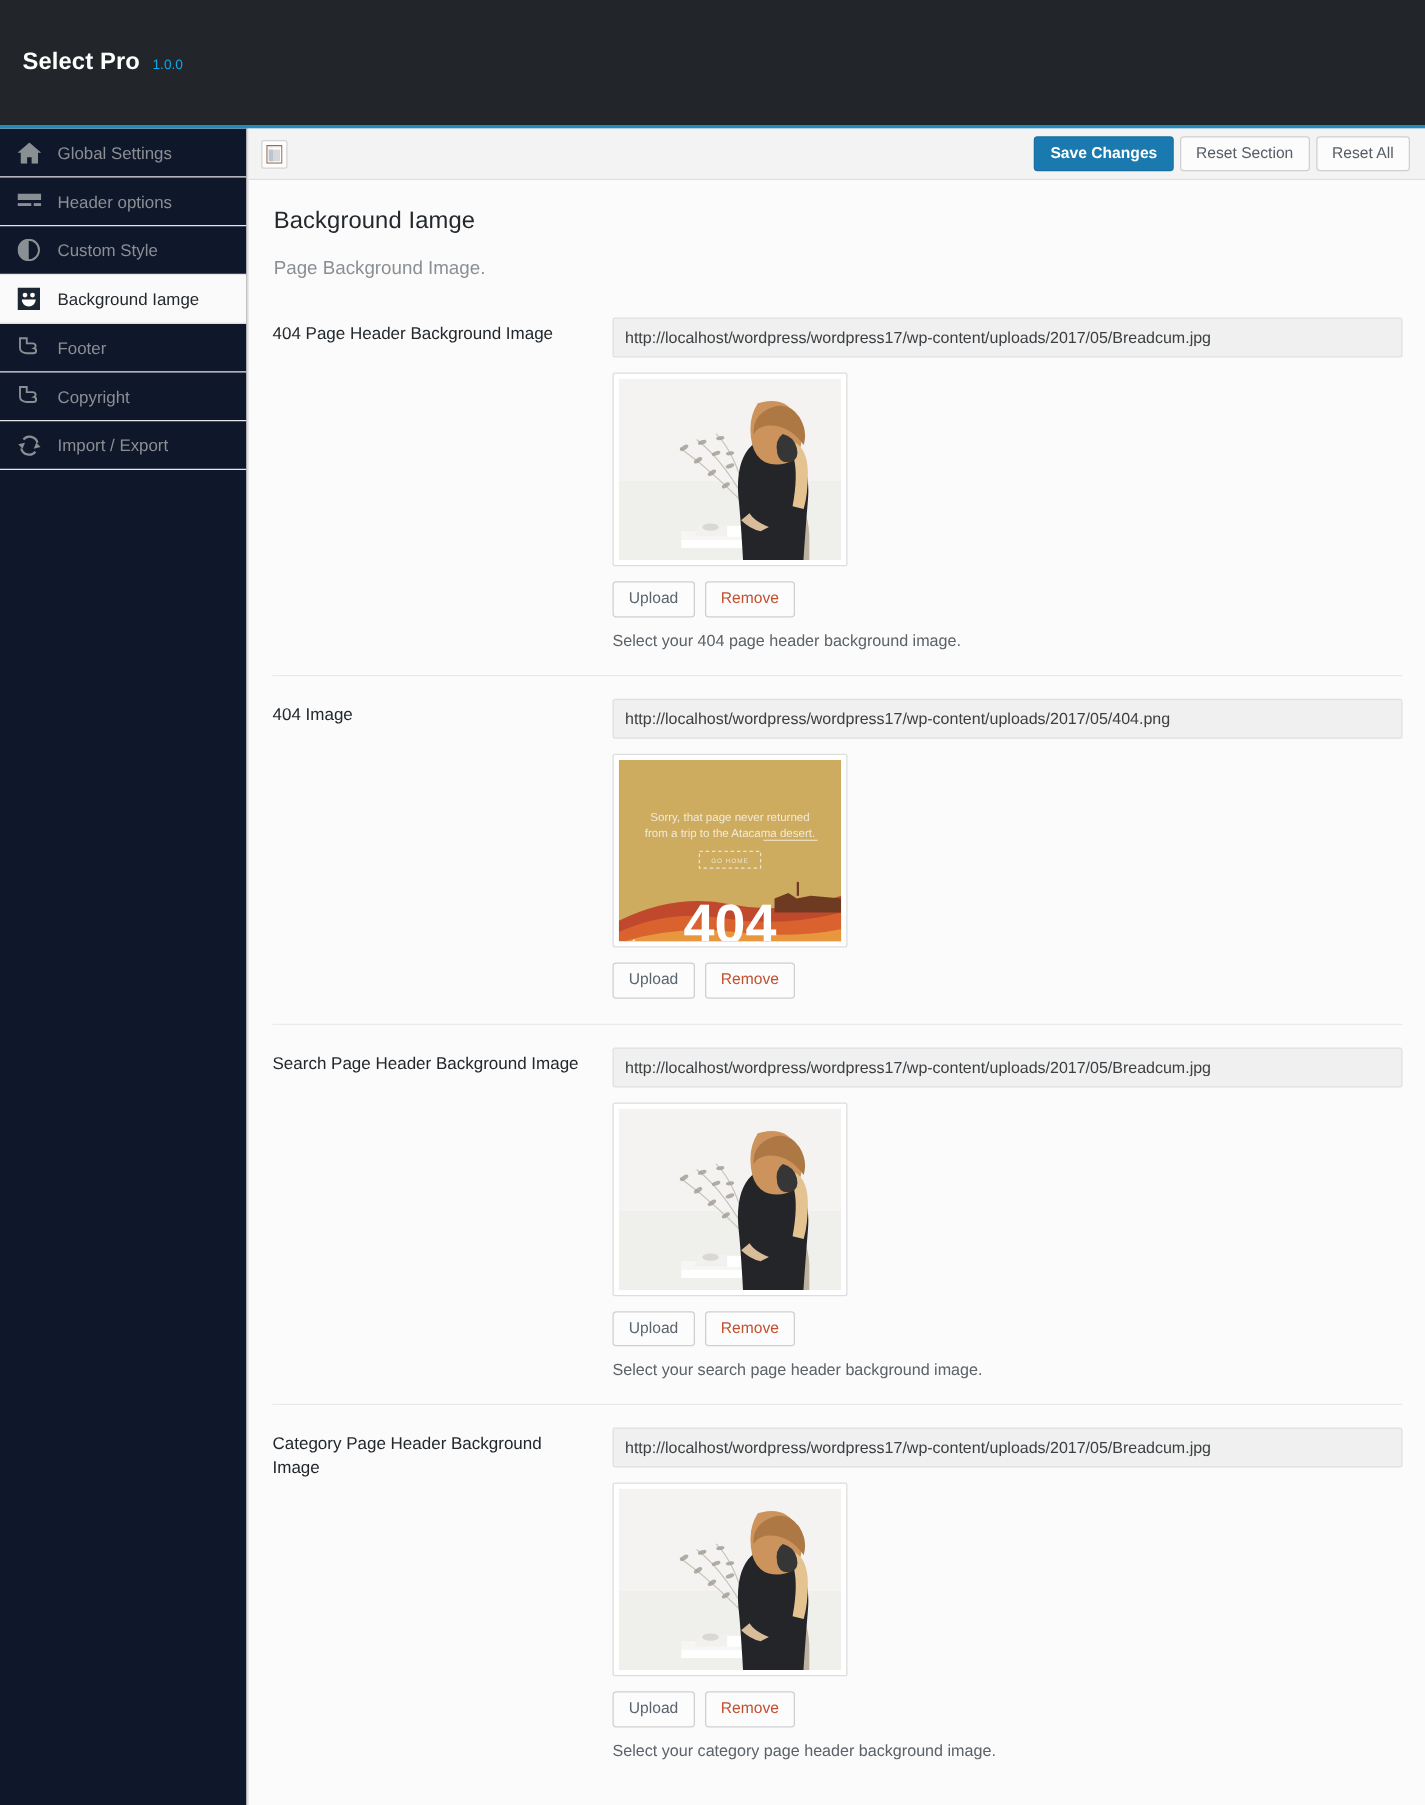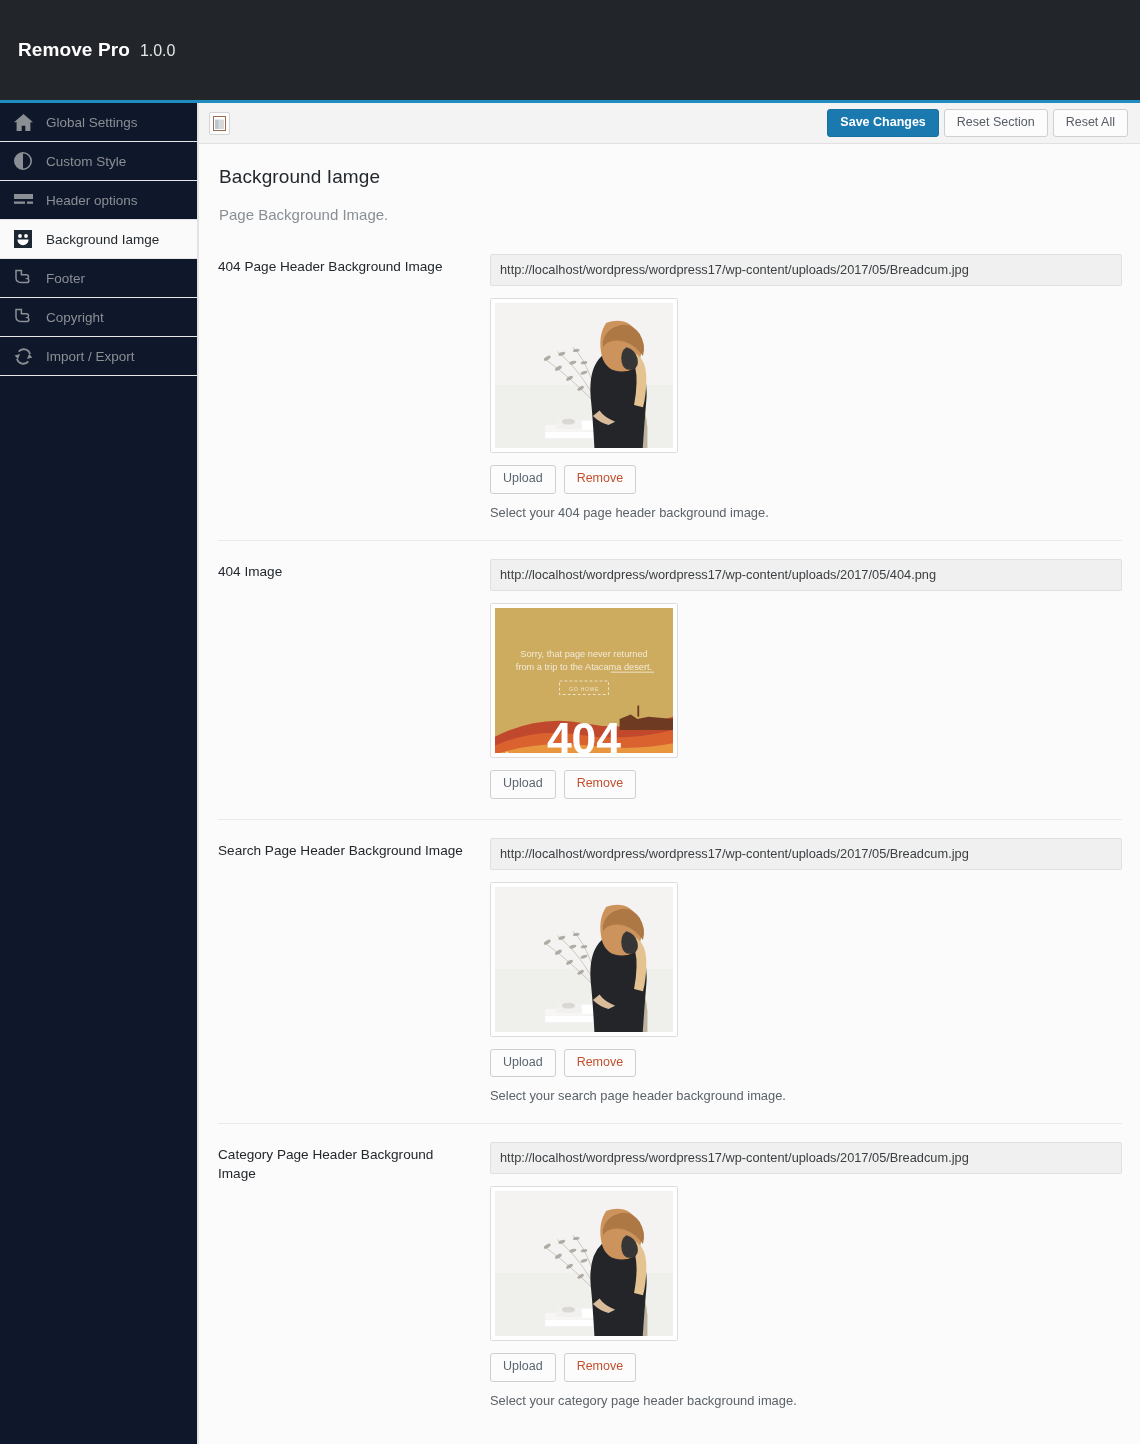--- a/index.html
+++ b/index.html
@@ -24,22 +24,22 @@
     align-items: baseline;
     gap: 10px;
   }
   .brand-title {
     color: #ffffff;
     font-size: 19px;
     font-weight: bold;
     letter-spacing: .1px;
   }
   .brand-version {
-    color: #e5e5e5;
-    font-size: 16px;
+    color: #0ea5e9;
+    font-size: 11px;
     text-align: right;
   }
   .blue-rule {
     height: 3px;
     background: #1e8cbe;
   }
 
   
   .shell {
     display: flex;
@@ -209,55 +209,55 @@
 
   
   .art-desk { position:absolute; inset:0; background:#efeeec; }
   .art-404  { position:absolute; inset:0; background:#cdab5f; }
 </style>
 </head>
 <body>
 
 <div class="topbar">
   <div class="brand">
-    <span class="brand-title">Remove Pro</span>
+    <span class="brand-title">Select Pro</span>
     <span class="brand-version">1.0.0</span>
   </div>
 </div>
 <div class="blue-rule"></div>
 
 <div class="shell">
 
   <div class="sidebar" id="sidebar">
       <div class="side-item">
         <span class="ico">
           <svg width="19" height="17" viewBox="0 0 19 17">
             <path fill="#8a8f94" d="M9.5 0 0 8.2h2.6V17h5.1v-5.3h3.6V17h5.1V8.2H19z"></path>
           </svg>
         </span>
         <span class="label">Global Settings</span>
       </div>
       <div class="side-item">
         <span class="ico">
-          <svg width="18" height="18" viewBox="0 0 18 18">
-            <circle cx="9" cy="9" r="8.2" fill="none" stroke="#8a8f94" stroke-width="1.6"></circle>
-            <path fill="#8a8f94" d="M9 .8a8.2 8.2 0 0 0 0 16.4z"></path>
-          </svg>
-        </span>
-        <span class="label">Custom Style</span>
-      </div>
-      <div class="side-item">
-        <span class="ico">
           <svg width="19" height="15" viewBox="0 0 19 15">
             <rect x="0" y="1" width="19" height="5" fill="#8a8f94"></rect>
             <rect x="0" y="8.5" width="11" height="2.3" fill="#8a8f94"></rect>
             <rect x="13" y="8.5" width="6" height="2.3" fill="#8a8f94"></rect>
           </svg>
         </span>
         <span class="label">Header options</span>
+      </div>
+      <div class="side-item">
+        <span class="ico">
+          <svg width="18" height="18" viewBox="0 0 18 18">
+            <circle cx="9" cy="9" r="8.2" fill="none" stroke="#8a8f94" stroke-width="1.6"></circle>
+            <path fill="#8a8f94" d="M9 .8a8.2 8.2 0 0 0 0 16.4z"></path>
+          </svg>
+        </span>
+        <span class="label">Custom Style</span>
       </div>
       <div class="side-item active">
         <span class="ico">
           <svg width="18" height="18" viewBox="0 0 18 18">
             <rect x="0" y="0" width="18" height="18" fill="#1c2733"></rect>
             <circle cx="6" cy="6" r="1.9" fill="#ffffff"></circle>
             <circle cx="12" cy="6" r="1.9" fill="#ffffff"></circle>
             <path d="M3.4 9.6h11.2a5.6 5.6 0 0 1-11.2 0z" fill="#ffffff"></path>
           </svg>
         </span>

